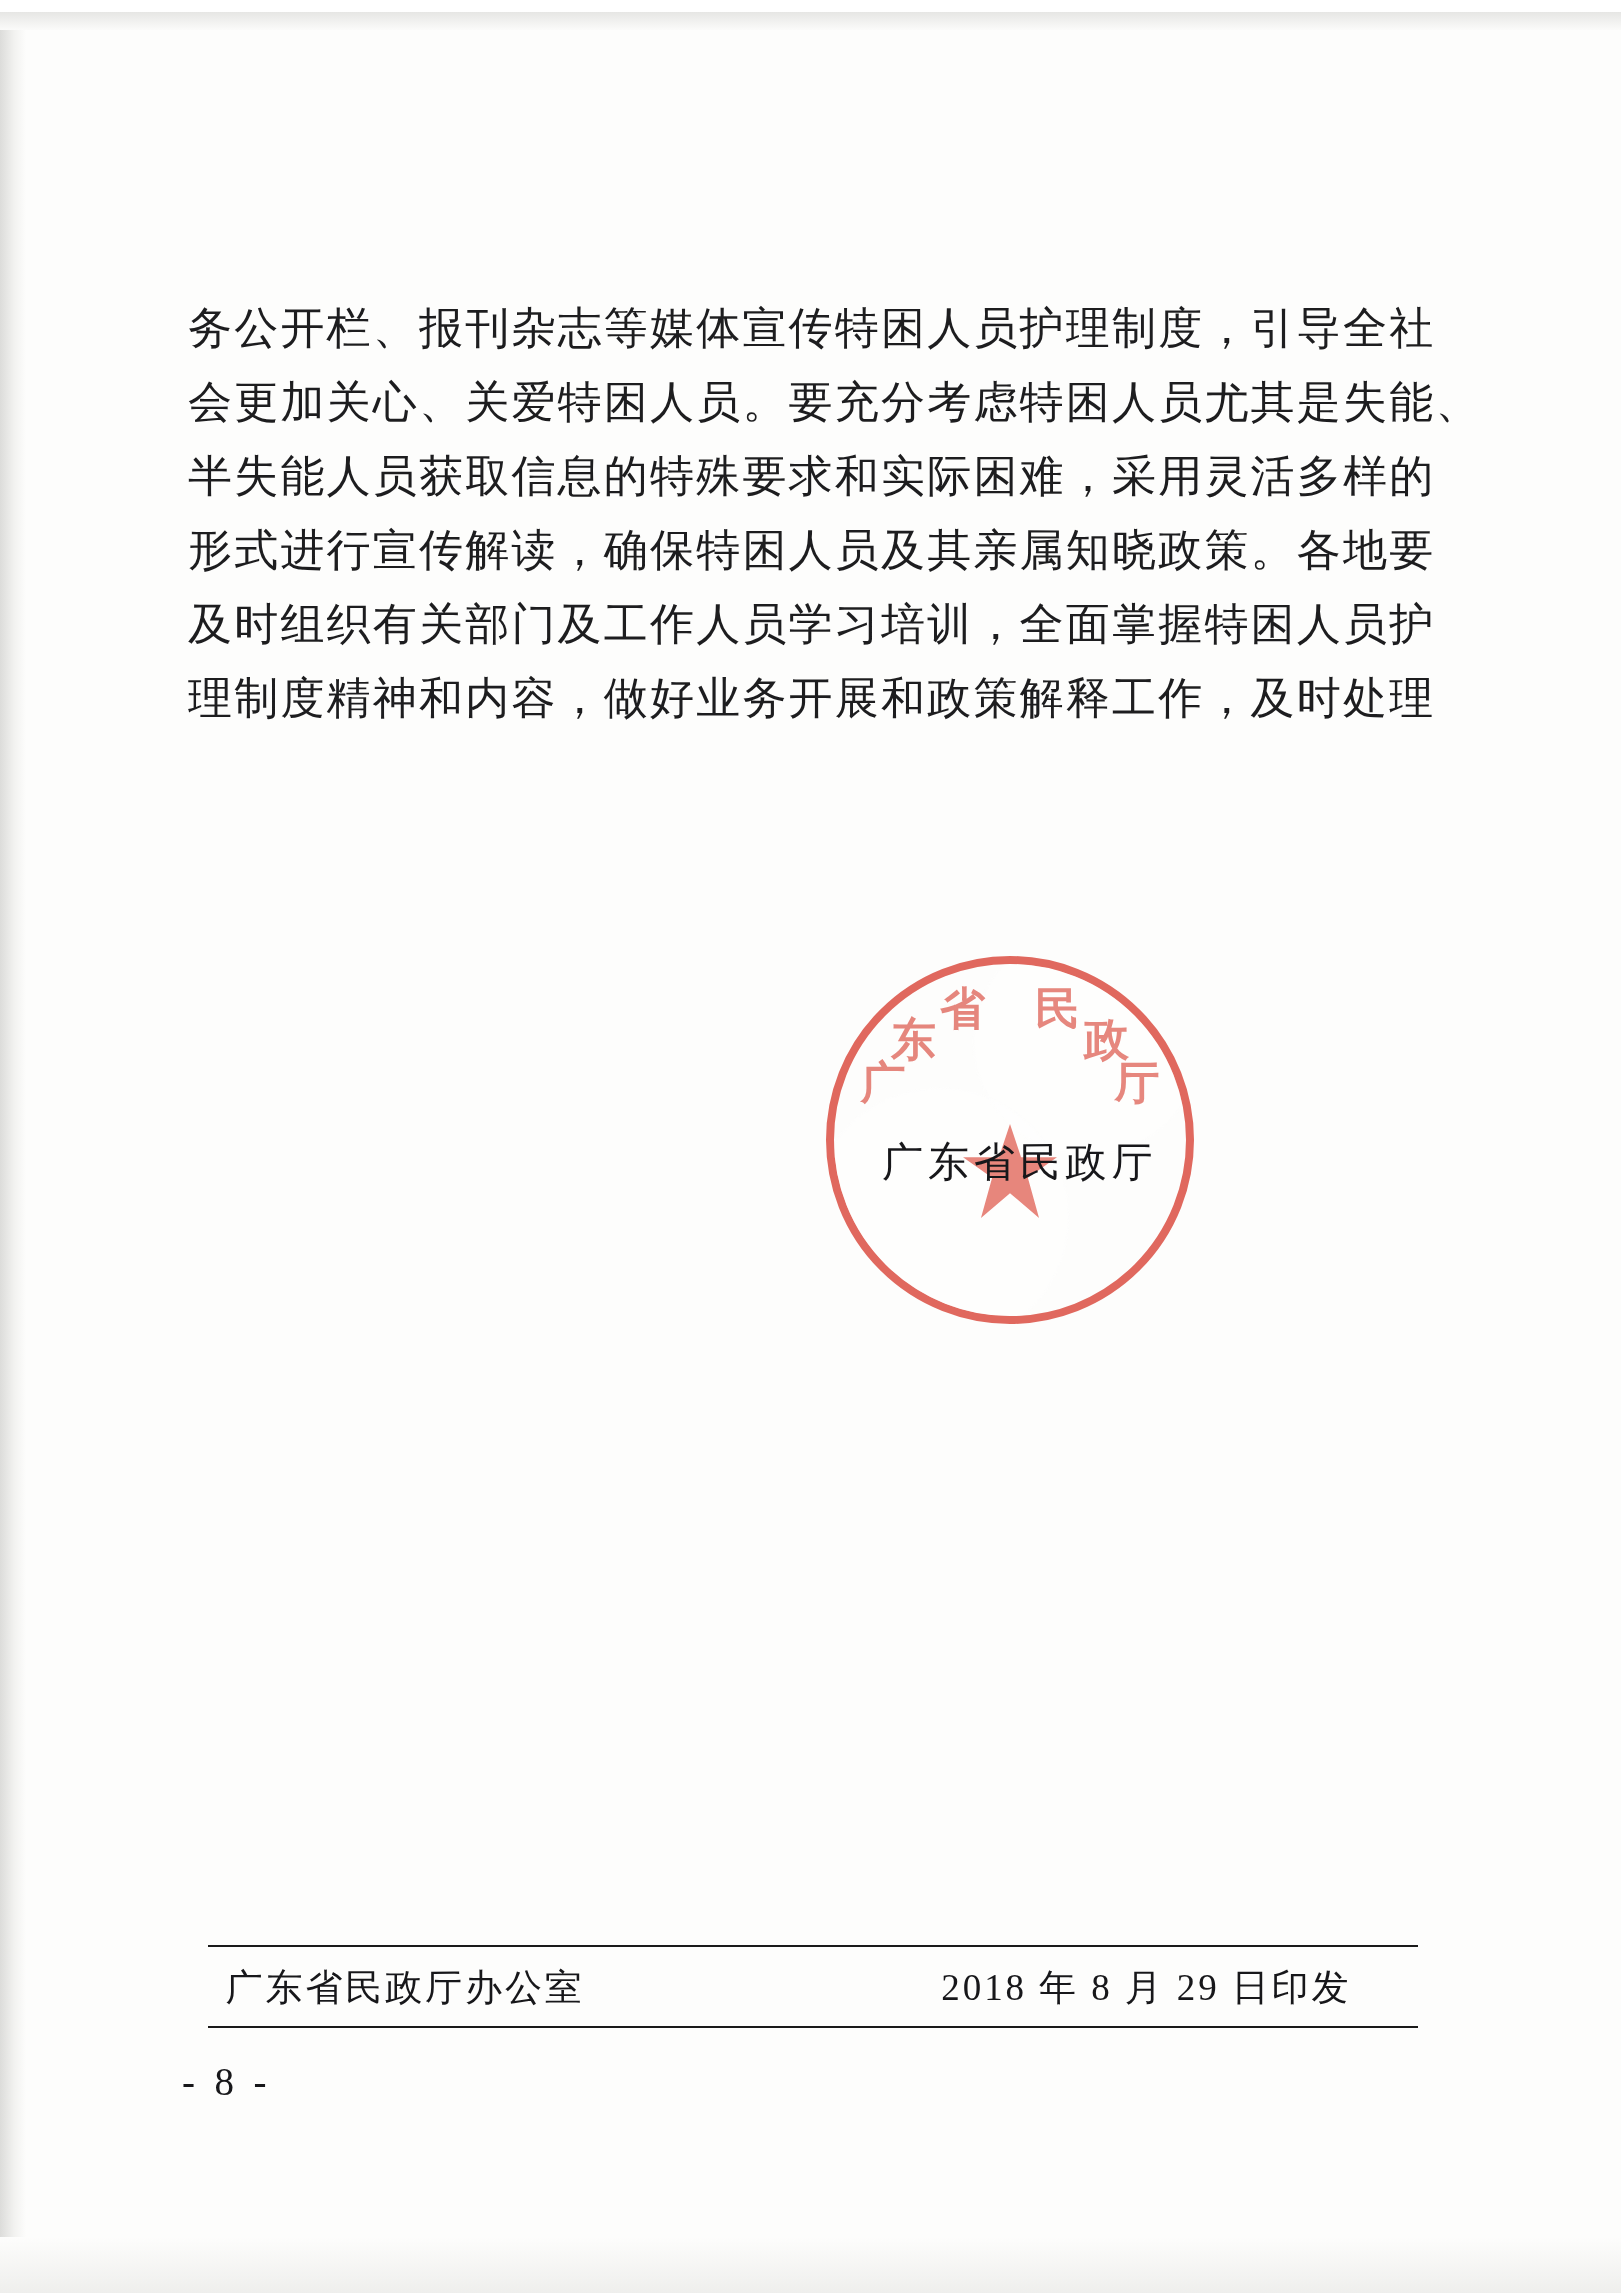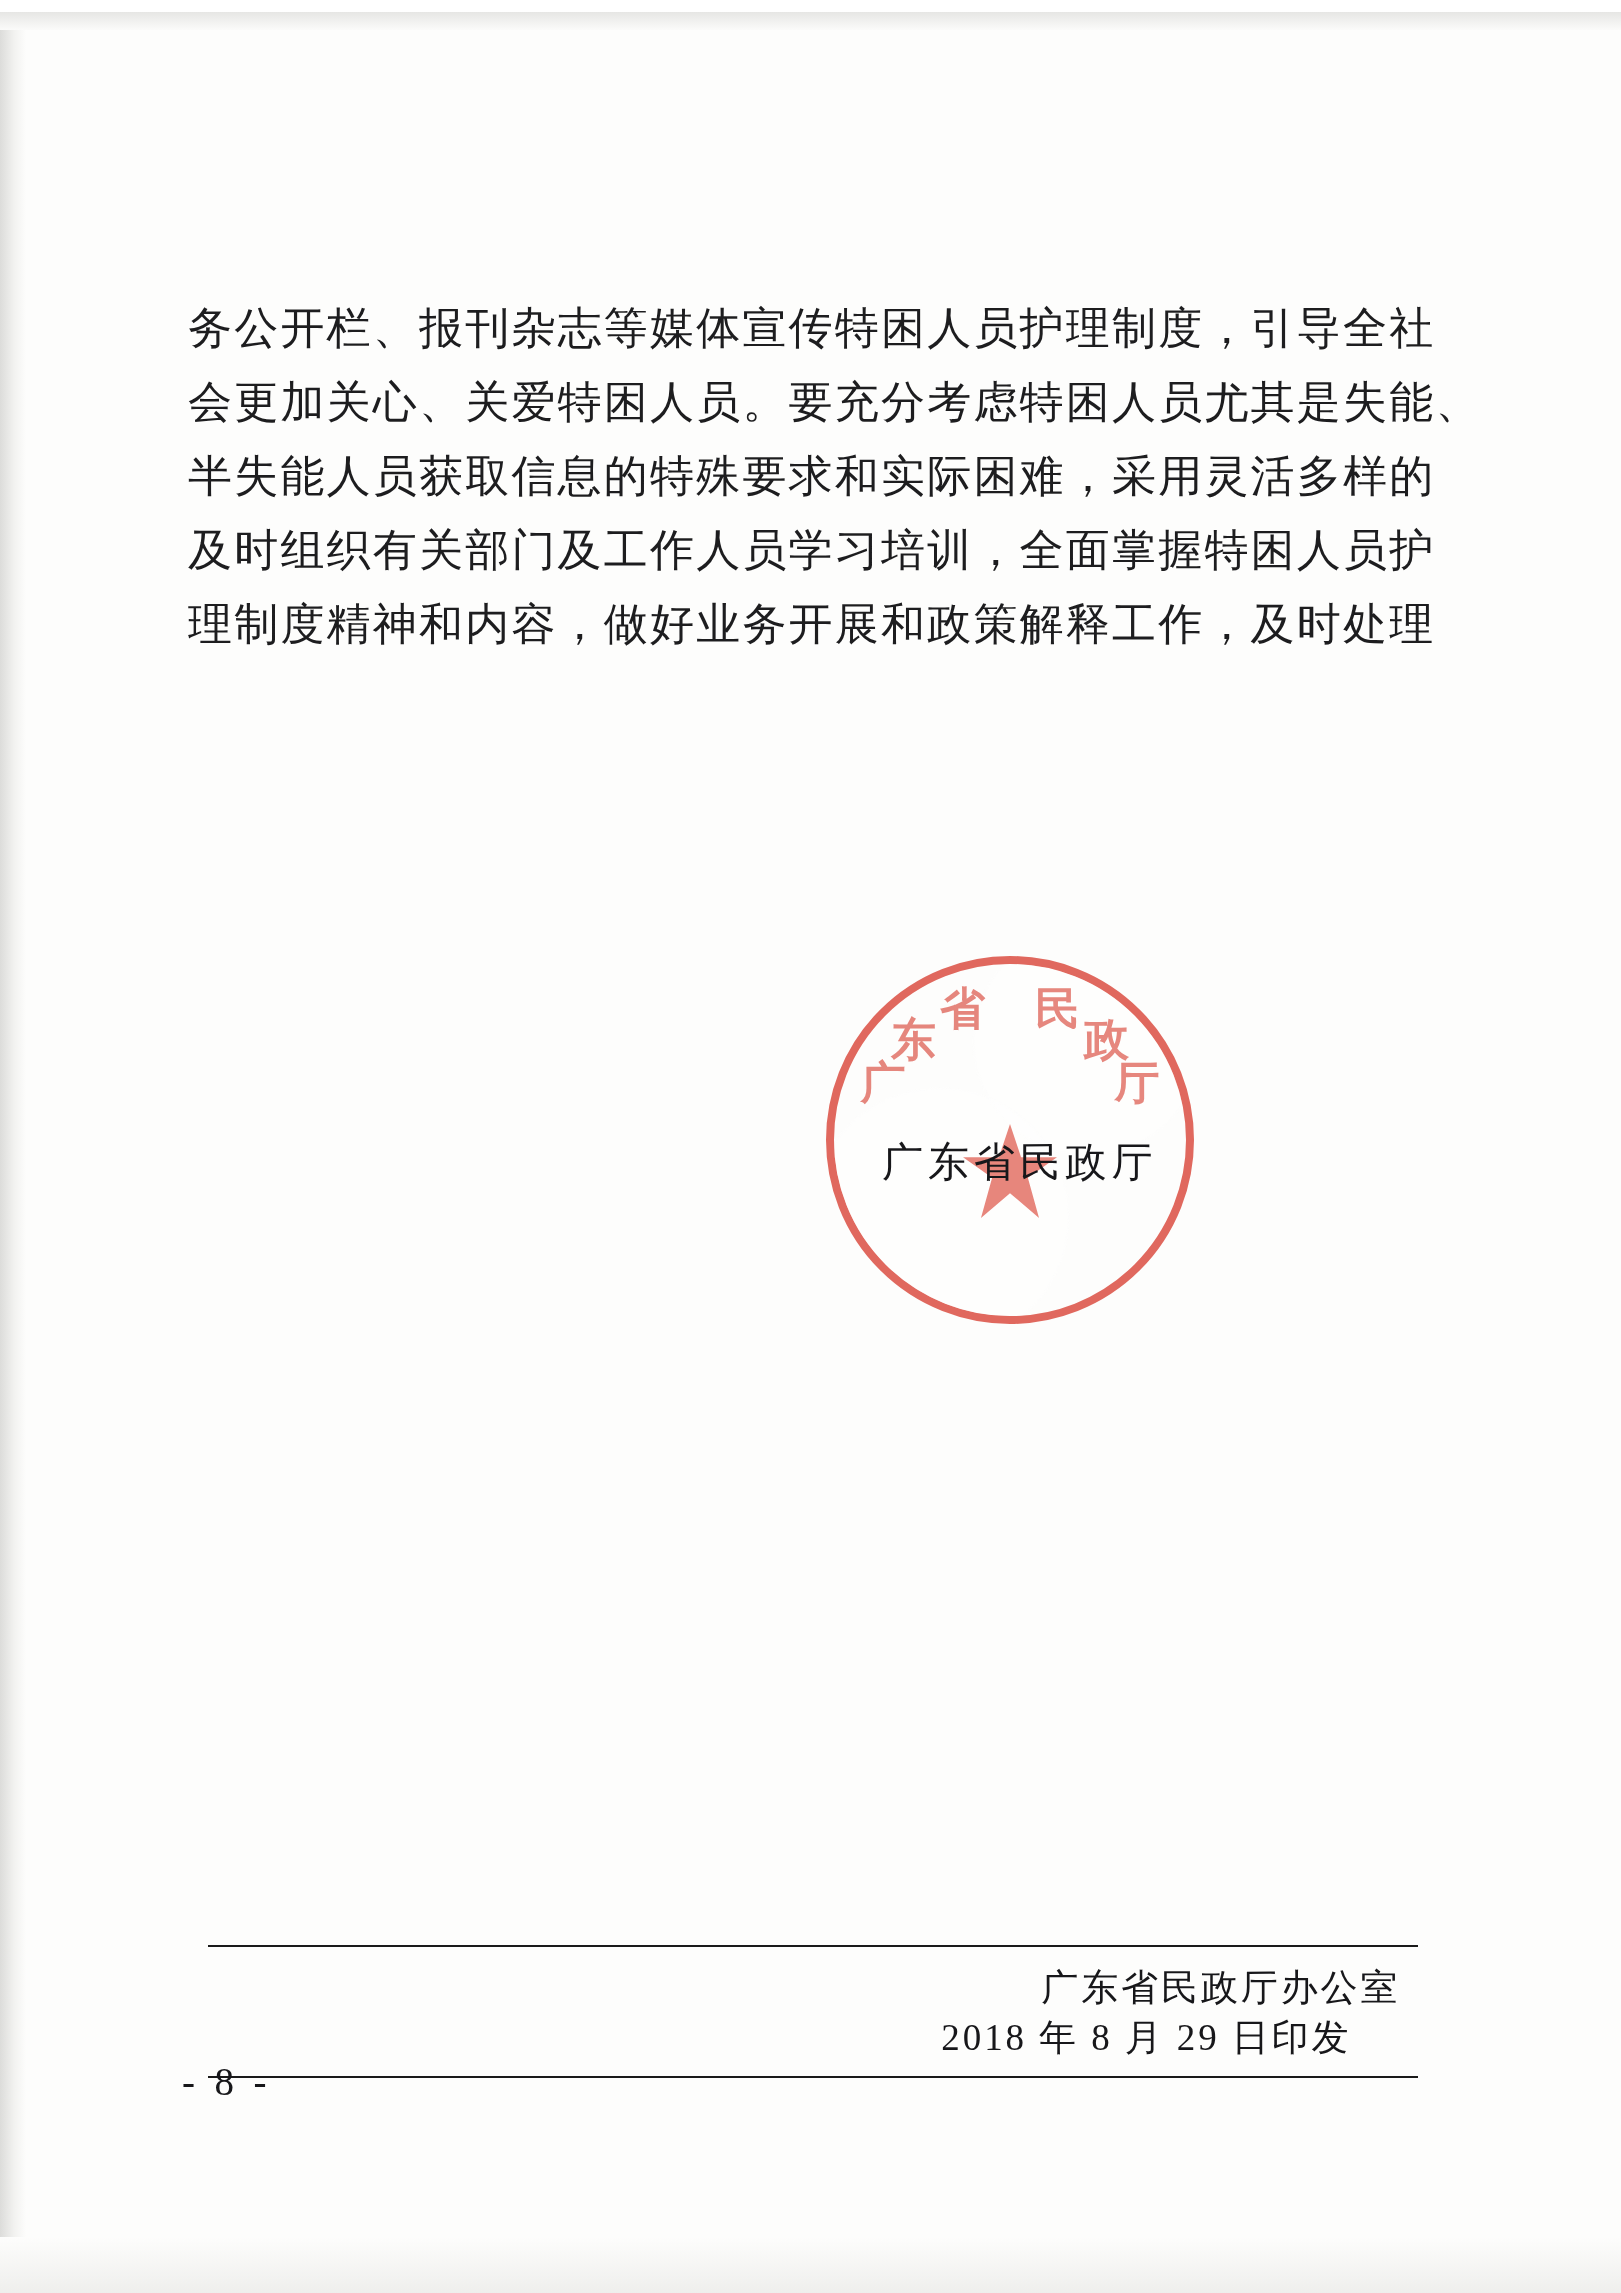--- a/index.html
+++ b/index.html
@@ -170,21 +170,20 @@
   }
   .footer-rule.bottom {
     border-top-width: 2.9px;
   }
   .footer-row {
     display: flex;
     justify-content: space-between;
     align-items: flex-end;
     padding: 15.7px 17.6px 13.7px 17.6px;
     box-sizing: border-box;
-    flex-direction: column;
   }
   .footer-office,
   .footer-date {
     font-family: "Liberation Serif", "DejaVu Serif", serif;
     font-size: 37px;
     letter-spacing: 2.9px;
     color: #17171a;
     white-space: nowrap;
   }
   .footer-date {
@@ -208,20 +207,21 @@
 <div class="page">
 
   <div class="scan-edge-left"></div>
   <div class="scan-edge-top"></div>
   <div class="scan-edge-bottom"></div>
 
   <div class="body-block">
     <div class="body-line">务公开栏、报刊杂志等媒体宣传特困人员护理制度，引导全社</div>
     <div class="body-line">会更加关心、关爱特困人员。要充分考虑特困人员尤其是失能、</div>
     <div class="body-line">半失能人员获取信息的特殊要求和实际困难，采用灵活多样的</div>
+    <div class="body-line">形式进行宣传解读，确保特困人员及其亲属知晓政策。各地要</div>
     <div class="body-line">及时组织有关部门及工作人员学习培训，全面掌握特困人员护</div>
     <div class="body-line">理制度精神和内容，做好业务开展和政策解释工作，及时处理</div>
   </div>
 
   <div class="sign-area">
 
     <div class="seal">
       <div class="seal-inner-fade"></div>
       <div class="seal-star"></div>
       <div class="seal-ring-char" style="transform: rotate(-66deg) translateY(-139px) rotate(66deg);">广</div>

